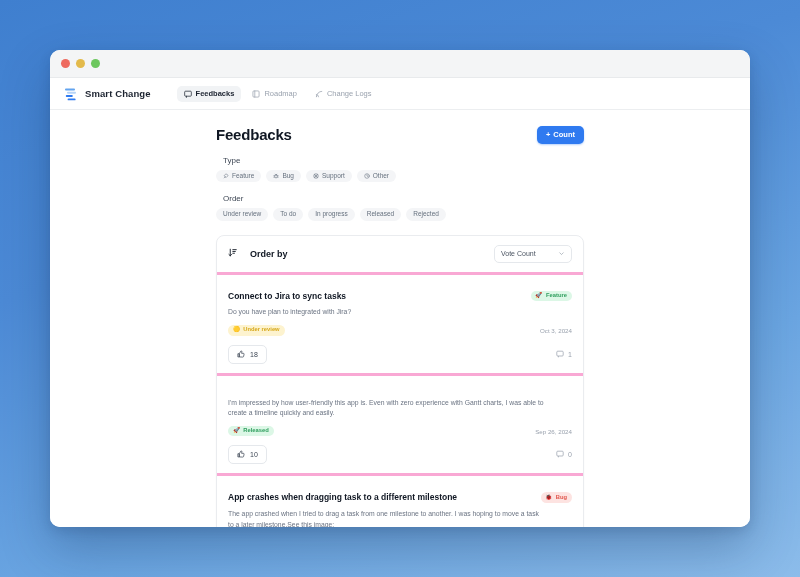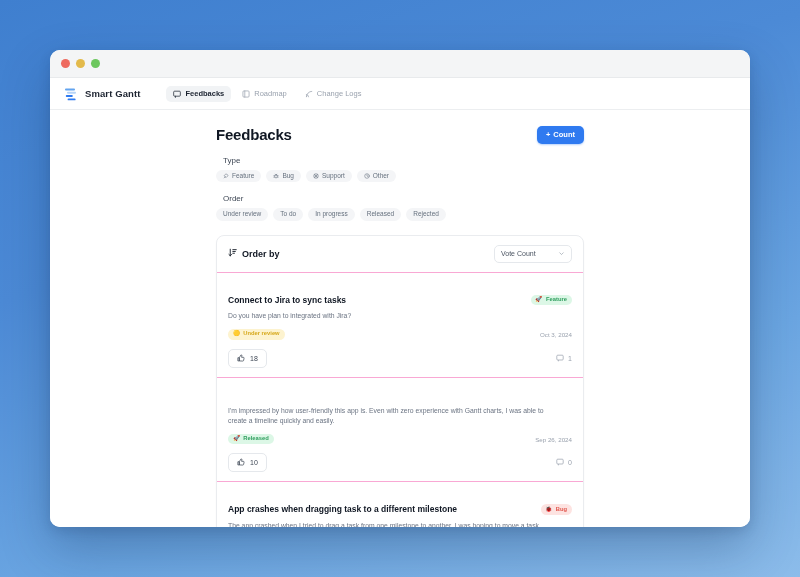--- a/index.html
+++ b/index.html
@@ -154,21 +154,21 @@
   }
   .orderbar {
     display: flex;
     align-items: center;
     justify-content: space-between;
     padding: 9px 11px;
   }
   .orderby {
     display: flex;
     align-items: center;
-    gap: 5px;
+    gap: 13px;
     font-size: 9px;
     font-weight: 700;
     color: #101723;
   }
   .select {
     width: 78px;
     border: 1px solid #e5e8ec;
     border-radius: 5px;
     padding: 4px 6px;
     font-size: 7px;
@@ -176,22 +176,22 @@
     display: flex;
     align-items: center;
     justify-content: space-between;
     background: #fff;
     cursor: pointer;
     line-height: 1;
   }
 
   
   .fb {
-    border-top: 1px solid #f9a8d4;
-    padding: 22px 11px 9px 11px;
+    border-top: 3px solid #f9a8d4;
+    padding: 16px 11px 9px 11px;
   }
   .fb-top {
     display: flex;
     align-items: flex-start;
     justify-content: space-between;
     gap: 8px;
   }
   .fb-title {
     font-size: 8.5px;
     font-weight: 700;
@@ -275,21 +275,21 @@
   <div class="appnav">
     <div class="brand">
       <span>
         <svg class="logo" viewBox="0 0 14 14">
           <rect x="1" y="1.5" width="10" height="1.9" rx="0.9" fill="#63a4ef"></rect>
           <rect x="3" y="4.8" width="9" height="1.9" rx="0.9" fill="#b6d4f7"></rect>
           <rect x="1.8" y="8.1" width="7" height="1.9" rx="0.9" fill="#2f7af0"></rect>
           <rect x="3.6" y="11.4" width="8" height="1.9" rx="0.9" fill="#2f7af0"></rect>
         </svg>
       </span>
-      <span class="brand-name">Smart Gantt</span>
+      <span class="brand-name">Smart Change</span>
     </div>
 
     <div class="navtabs">
       <div class="navtab active">
         <span>
           <svg width="8" height="8" viewBox="0 0 12 12" fill="none" stroke="#1c2330" stroke-width="1.1">
             <rect x="1" y="1.8" width="10" height="7.5" rx="1.4"></rect>
             <path d="M3.6 11.2V9.3" stroke-linecap="round"></path>
           </svg>
         </span>

